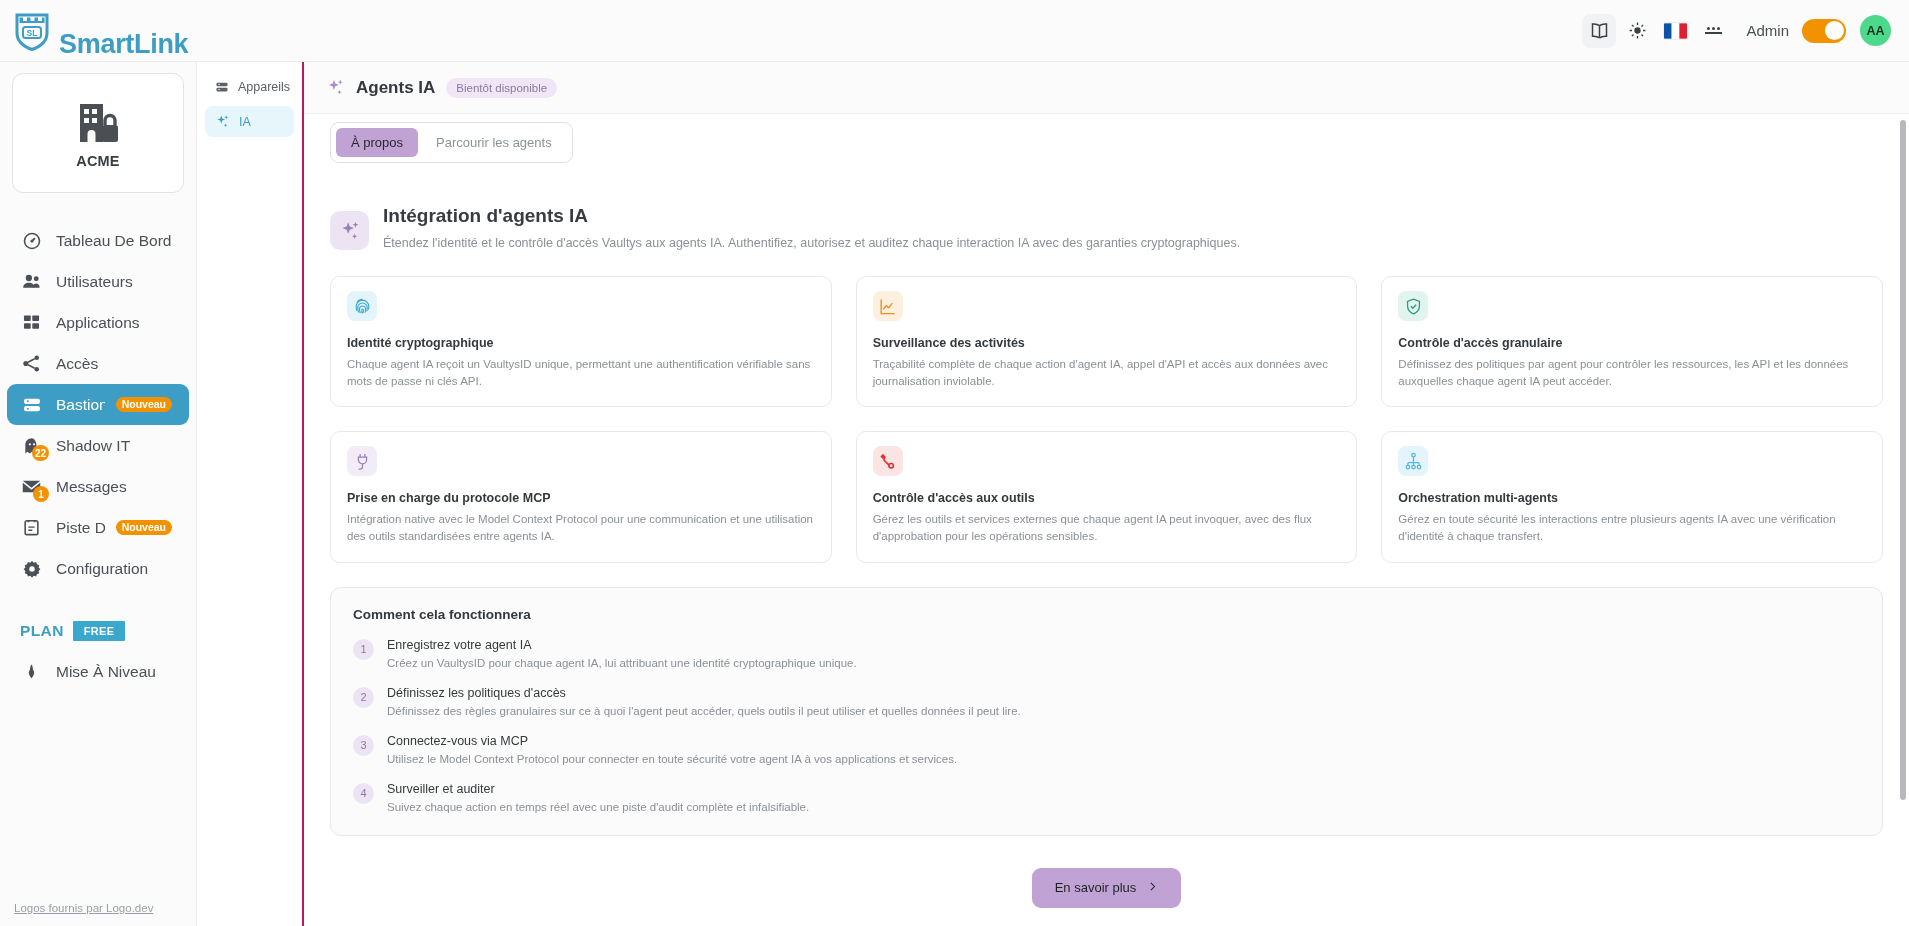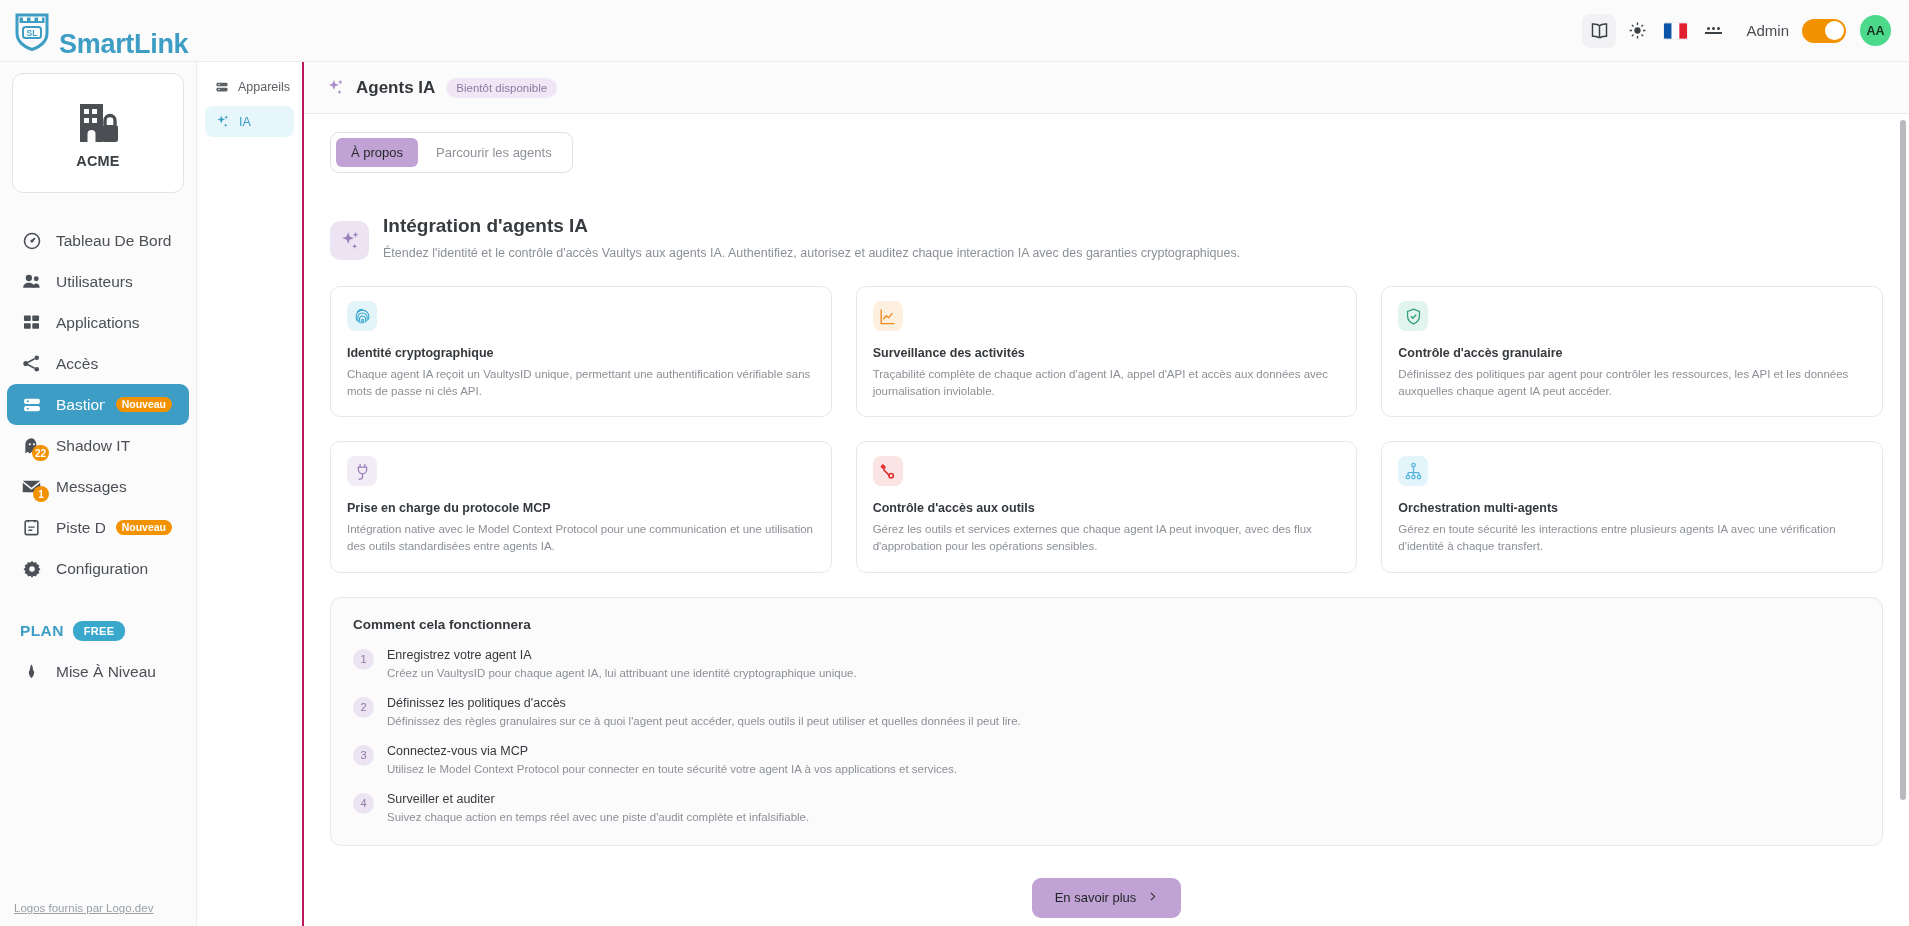--- a/index.html
+++ b/index.html
@@ -99,21 +99,21 @@
     min-width: 16px; height: 16px; padding: 0 3px;
     border-radius: 9px; background: #f39200; color: #fff;
     font-size: 10px; font-weight: bold;
     display: flex; align-items: center; justify-content: center;
   }
 
   .plan-row { display: flex; align-items: center; gap: 9px; margin: 32px 0 0 20px; }
   .plan-label { font-size: 15.5px; font-weight: bold; color: #3d9dc4; letter-spacing: .4px; }
   .plan-badge {
     background: #3aa8cc; color: #fff; font-size: 11px; font-weight: bold;
-    border-radius: 9px; padding: 4px 11px; letter-spacing: .3px;
+    border-radius: 1px; padding: 4px 11px; letter-spacing: .3px;
   }
   .footer-note {
     position: absolute; bottom: 12px; left: 14px;
     font-size: 11.5px; color: #9aa0a6; text-decoration: underline;
   }
 
   
   .subsidebar {
     width: 107px; min-width: 107px; background: #ffffff;
     border-right: 2px solid #be185d; padding-top: 9px;
@@ -143,21 +143,21 @@
   .scrollarea { flex: 1; min-height: 0; position: relative; overflow: hidden; padding: 0 26px; }
   .scrollbar {
     position: absolute; top: 6px; right: 3px; width: 6px; bottom: 6px;
   }
   .scrollbar .thumb {
     position: absolute; top: 0; left: 0; width: 6px; height: 680px;
     background: #b9b9bd; border-radius: 4px;
   }
 
   .tabbar {
-    margin-top: 18px; display: inline-flex; align-items: center;
+    margin-top: 8px; display: inline-flex; align-items: center;
     border: 1px solid #e0e0e3; border-radius: 9px; padding: 5px; background: #fff;
     gap: 3px;
   }
   .tab {
     font-size: 13px; padding: 7px 15px; border-radius: 6px; color: #8d9298;
   }
   .tab.active { background: #c0a2d4; color: #272a2d; font-weight: normal; }
 
   .intro { display: flex; gap: 14px; margin-top: 42px; align-items: flex-end; }
   .intro-icon-wrap {

